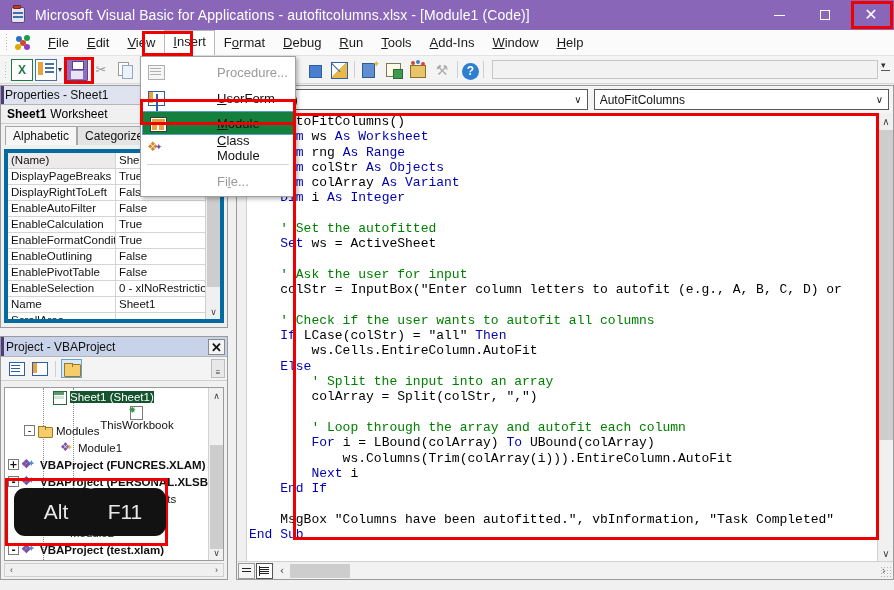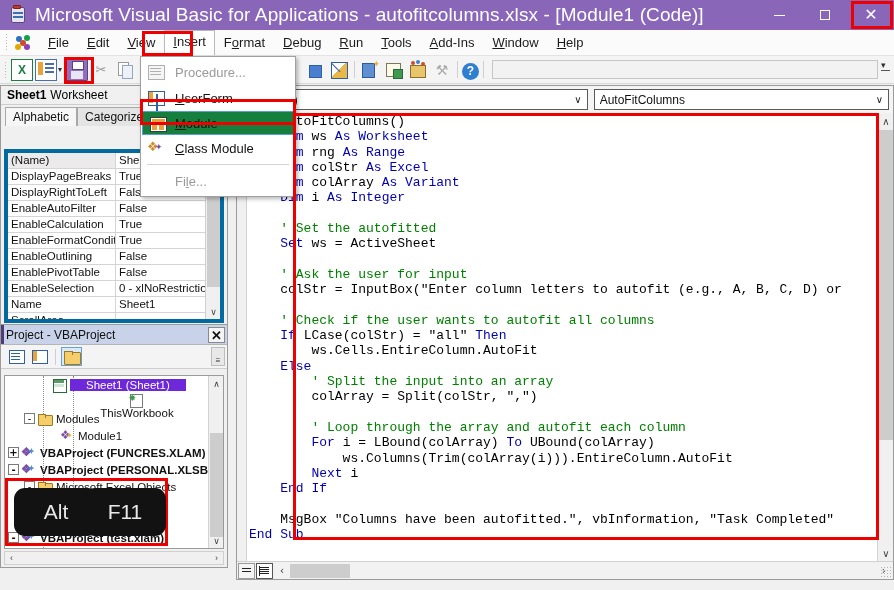--- a/index.html
+++ b/index.html
@@ -32,21 +32,21 @@
     position:absolute; left:4px; top:2px; width:14px; height:16px;
     background:#e8e4ef; border:1px solid #5c4a7a; border-radius:2px;
   }
   .title-icon .clip2 {
     position:absolute; left:6px; top:0px; width:8px; height:4px;
     background:#c0392b; border:1px solid #7a2318; border-radius:1px;
   }
   .title-icon .bar1 { position:absolute; left:6px; top:7px; width:10px; height:2px; background:#3a6fb5;}
   .title-icon .bar2 { position:absolute; left:6px; top:11px; width:10px; height:2px; background:#3a6fb5;}
   .title-text {
-    color: #ffffff; font-size: 19px; letter-spacing: .1px;
+    color: #ffffff; font-size: 14px; letter-spacing: .1px;
     white-space: nowrap;
   }
   .win-btns {
     position: absolute; right: 0; top: 0; height: 30px;
     display: flex; align-items: stretch;
   }
   .win-btn {
     width: 46px; height: 30px;
     display: flex; align-items: center; justify-content: center;
     color: #ffffff; font-size: 13px; line-height: 1;
@@ -263,21 +263,21 @@
     width: 108px; padding-left:3px; border-right:1px solid #d4d4d4;
     overflow:hidden; white-space:nowrap; color:#111; line-height:15px;
   }
   .prow .pv {
     flex:1; padding-left:3px; overflow:hidden; white-space:nowrap; color:#111; line-height:15px;
   }
   .prow.sel .pk { background:#eceaea; }
 
   
   .projw {
-    position: absolute; left: 0; top: 324px; width: 228px; height: 244px;
+    position: absolute; left: 0; top: 336px; width: 228px; height: 244px;
     background: #f0f0f0; border: 1px solid #9b9b9b;
   }
   .projw-title {
     height: 20px; background: #c8d2e8;
     display:flex; align-items:center; padding-left: 5px;
     font-size: 12px; color:#111; position:relative;
     border-bottom: 1px solid #b5b5b5;
   }
   .projw-title .lbar {
     position:absolute; left:0; top:0; width:3px; height:100%; background:#4a3d7a;
@@ -379,21 +379,21 @@
   .ti-fold:after {
     content:""; position:absolute; left:1px; top:2px; width:6px; height:3px;
     background:#f5cd6a; border:1px solid #9b7a25; border-bottom:none;
   }
   .ti-vba:before {
     content:"❖"; position:absolute; left:0px; top:-1px; font-size:12px; color:#7a4fa8;
   }
   .ti-vba:after {
     content:"✦"; position:absolute; left:7px; top:1px; font-size:8px; color:#4a8fd0;
   }
-  .tsel { background:#6d28d9; color:#ffffff; padding:0 16px; }
+  .tsel { background:#14532d; color:#ffffff; padding:0 0; }
   .tree-hscroll {
     position:absolute; left:3px; right:3px; bottom:2px; height:14px;
     background:#f0f0f0; border:1px solid #cfcfcf; display:flex; align-items:center;
     justify-content:space-between; padding:0 1px;
   }
   .thb { font-size:9px; color:#444; width:11px; text-align:center; }
   .dots-v {
     position:absolute; border-left:1px dotted #8a8a8a; top:0; bottom:0;
   }
 
@@ -478,21 +478,21 @@
 
   
   .dropdown {
     position:absolute; left:140px; top:56px; width:156px;
     background:#ffffff; border:1px solid #a0a0a0;
     box-shadow: 2px 2px 4px rgba(0,0,0,.28);
     z-index: 50; padding: 2px 0;
   }
   .dd-item {
     height: 26px; display:flex; align-items:center; font-size:13px; color:#111;
-    padding-left: 4px; position: relative;
+    padding-left: 4px; position: relative; gap: 42px;
   }
   .dd-item.disabled { color:#9a9a9a; }
   .dd-item.hl {
     background:#15803d; border:1px solid #5a9fd4;
     margin:0 1px; height:24px;
   }
   .dd-ico { width:22px; height:20px; position:relative; margin-right:8px; flex:none; }
   .ddi-proc:before {
     content:""; position:absolute; left:3px; top:3px; width:15px; height:13px;
     background:#f5f5f5; border:1px solid #b0b0b0;
@@ -610,20 +610,24 @@
     <div class="tb-ico ic-tools"></div>
     <div class="tb-sep"></div>
     <div class="tb-ico ic-help"></div>
     <div class="tb-sep"></div>
     <div class="tb-combo" style="flex:1; margin-right:16px;"></div>
     <div style="position:absolute;right:4px;top:4px;font-size:9px;color:#333;">▾<div style="border-top:1px solid #555;width:9px;"></div></div>
   </div>
   <div class="ann" style="left:64px; top:57px; width:30px; height:27px;"></div>
 
   <div class="props">
+    <div class="props-title">
+      <span class="lbar"></span>
+      <span>Properties - Sheet1</span>
+    </div>
     <div class="props-obj">
       <b>Sheet1</b>
       <span>Worksheet</span>
     </div>
     <div class="props-tabs">
       <div class="ptab active">Alphabetic</div>
       <div class="ptab">Categorized</div>
     </div>
     <div class="props-grid">
       <div class="prow sel">
@@ -775,21 +779,21 @@
       <div class="ccombo" style="flex:1 1 46%;">
         <span class="cv">AutoFitColumns</span>
         <span class="carr">∨</span>
       </div>
     </div>
     <div class="code-area">
       <div class="margin-ind"></div>
       <pre class="code"><span class="pl"><span class="kw">Sub</span> AutoFitColumns()</span>
 <span class="pl">    <span class="kw">Dim</span> ws <span class="kw">As</span> <span class="kw">Worksheet</span></span>
 <span class="pl">    <span class="kw">Dim</span> rng <span class="kw">As</span> <span class="kw">Range</span></span>
-<span class="pl">    <span class="kw">Dim</span> colStr <span class="kw">As</span> <span class="kw">Excel</span></span>
+<span class="pl">    <span class="kw">Dim</span> colStr <span class="kw">As</span> <span class="kw">Objects</span></span>
 <span class="pl">    <span class="kw">Dim</span> colArray <span class="kw">As</span> <span class="kw">Variant</span></span>
 <span class="pl">    <span class="kw">Dim</span> i <span class="kw">As</span> <span class="kw">Integer</span></span>
 <span class="pl"></span>
 <span class="cm">    ' Set the autofitted</span>
 <span class="pl">    <span class="kw">Set</span> ws = ActiveSheet</span>
 <span class="pl"></span>
 <span class="cm">    ' Ask the user for input</span>
 <span class="pl">    colStr = InputBox("Enter column letters to autofit (e.g., A, B, C, D) or</span>
 <span class="pl"></span>
 <span class="cm">    ' Check if the user wants to autofit all columns</span>

